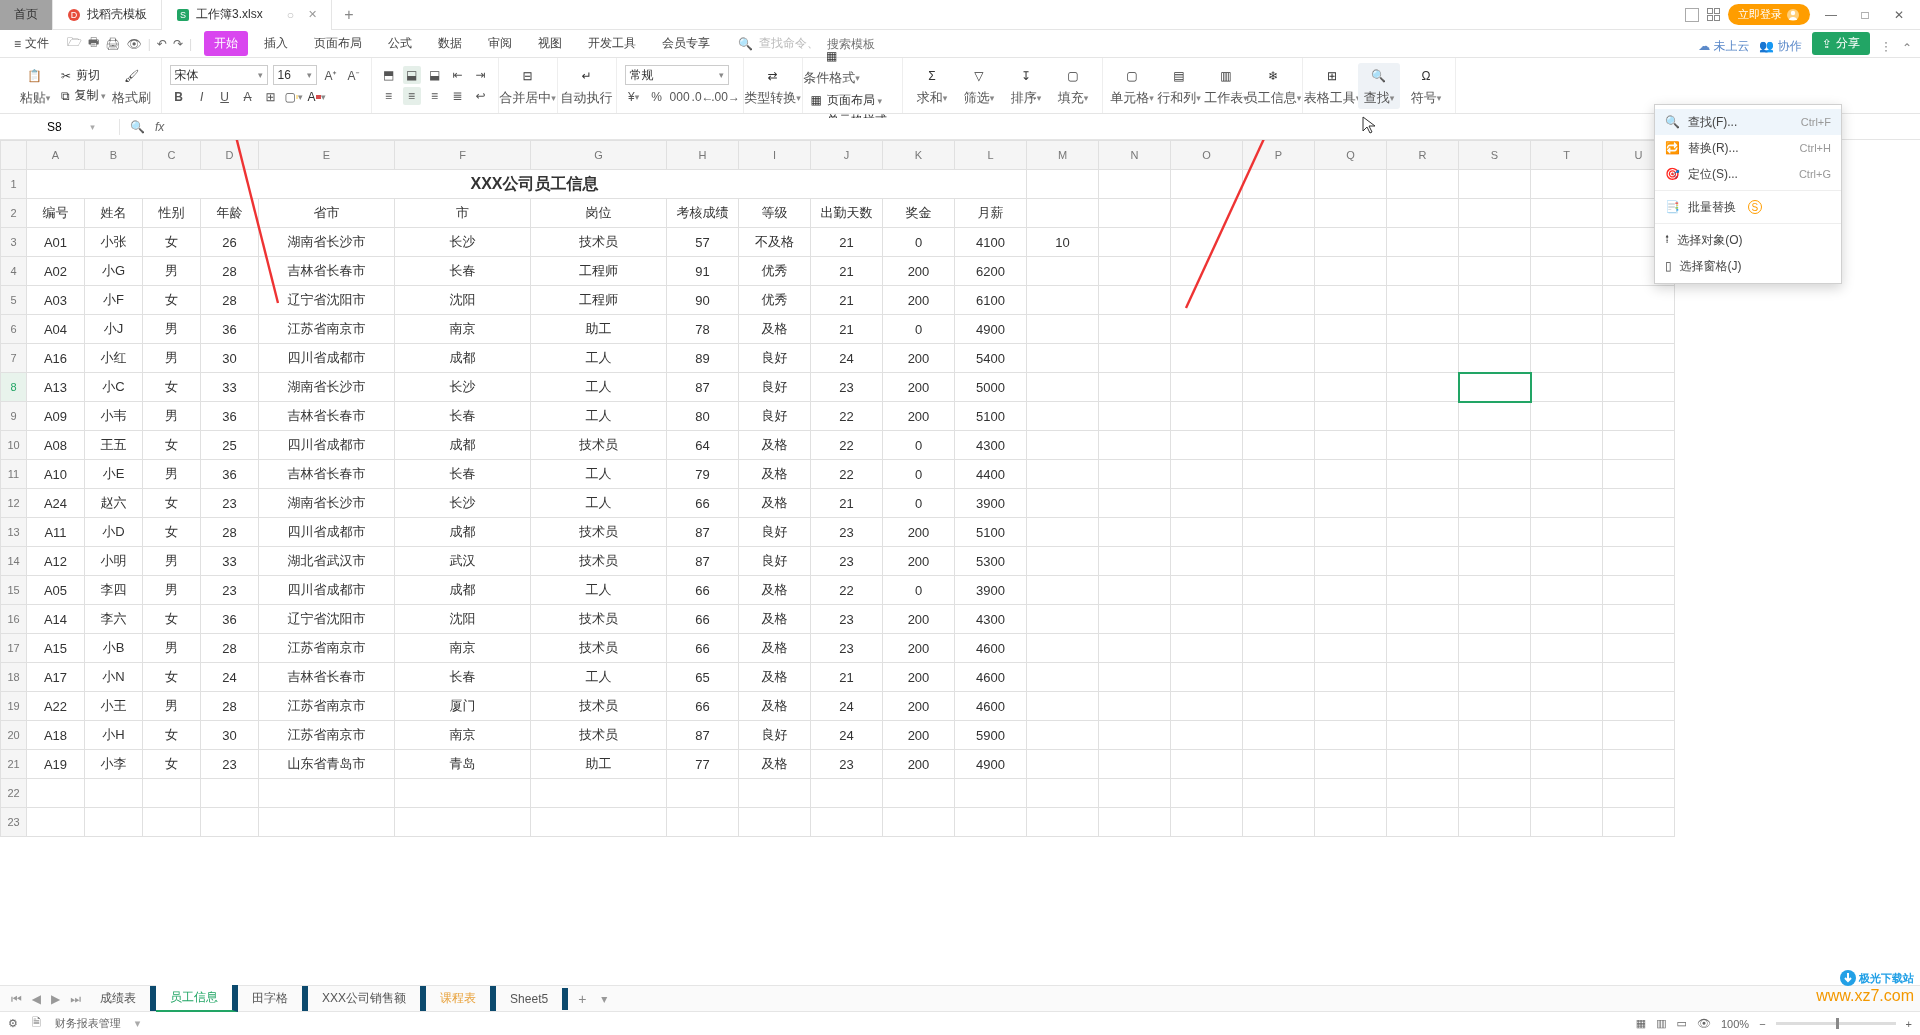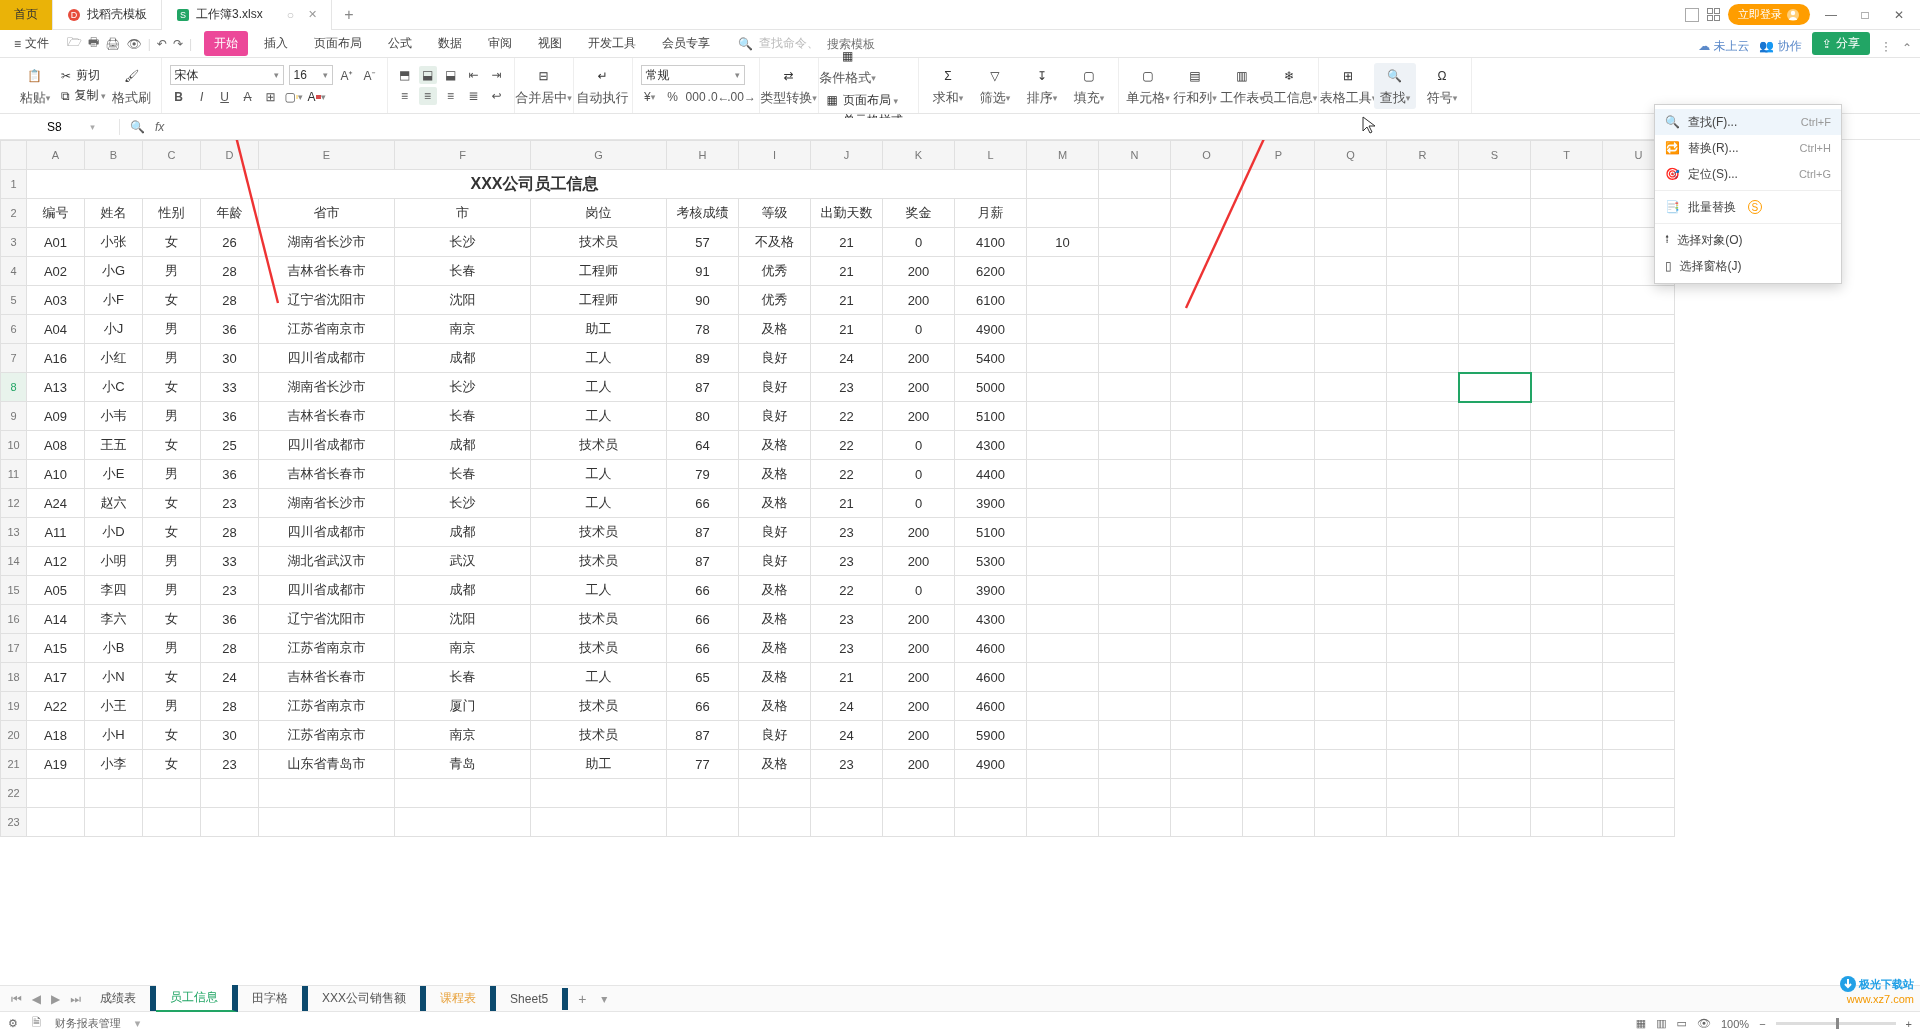--- a/index.html
+++ b/index.html
@@ -8,38 +8,38 @@
     font-family: "Microsoft YaHei", "PingFang SC", sans-serif;
     font-size: 12px;
     color: #333;
     background: #fff;
     overflow: hidden;
     user-select: none;
   }
   
   .titlebar { display:flex; align-items:center; height:30px; background:#fff; border-bottom:1px solid #e5e5e5; }
   .tab { display:flex; align-items:center; height:30px; padding:0 14px; border-right:1px solid #e5e5e5; gap:6px; }
-  .tab.home { background:#eab308; }
+  .tab.home { background:#a3a3a3; }
   .tab.active { background:#fff; position:relative; }
   .tab.active::after{ content:""; position:absolute; left:0; right:0; bottom:-1px; height:2px; background:#fff; }
   .tab .icon { width:14px; height:14px; }
   .tab .close { margin-left:8px; color:#999; font-size:11px; }
   .plus { padding:0 12px; font-size:16px; color:#888; }
   .tright { margin-left:auto; display:flex; align-items:center; gap:8px; padding-right:8px;}
   .login-pill { background:#ff9d00; color:#fff; border-radius:14px; padding:3px 10px 3px 10px; display:flex; align-items:center; gap:4px; font-size:11px;}
   .win-btn { width:26px; text-align:center; color:#666; font-size:12px;}
   .sq { width:14px;height:14px;border:1px solid #888;}
   .grid4 { display:grid; grid-template-columns:6px 6px; grid-template-rows:6px 6px; gap:1px;}
   .grid4 div{ border:1px solid #888;}
   
   .menubar { display:flex; align-items:center; height:28px; border-bottom:1px solid #e5e5e5; padding:0 8px; gap:6px;}
   .file-btn { display:flex; align-items:center; gap:4px; padding:2px 6px; color:#444;}
   .quick { display:flex; align-items:center; gap:6px; color:#666; padding:0 6px;}
   .menuitem { padding:4px 10px; color:#444;}
-  .menuitem.active { background:#ec4899; color:#fff; border-radius:3px; position:relative;}
+  .menuitem.active { background:#d946ef; color:#fff; border-radius:3px; position:relative;}
   .mright { margin-left:auto; display:flex; align-items:flex-end; gap:10px;}
   .search-wrap { display:flex; align-items:center; gap:6px; color:#999;}
   .search-inp { border:none; outline:none; width:140px; font-size:12px; color:#999;}
   .share-btn { background:#22a565; color:#fff; padding:3px 10px; border-radius:3px; display:flex; align-items:center; gap:4px;}
   .link-txt { color:#5b89c9; }
   
   .ribbon { display:flex; align-items:stretch; height:56px; border-bottom:1px solid #e5e5e5; padding:0 6px; gap:0; white-space:nowrap;}
   .rgroup { display:flex; flex-direction:column; justify-content:center; gap:3px; padding:2px 8px; border-right:1px solid #eee;}
   .rrow { display:flex; align-items:center; gap:5px;}
   .bigbtn { display:flex; flex-direction:column; align-items:center; justify-content:center; width:42px; gap:2px; padding:2px 4px;}
@@ -87,21 +87,21 @@
   .dropdown .ditem.highlight{ background:#eef5fb;}
   .dropdown .short{ margin-left:auto; color:#999; font-size:11px;}
   .dropdown hr{ border:none; border-top:1px solid #eee; margin:3px 0;}
   .badge-s{ display:inline-flex; width:14px; height:14px; border:1px solid #ff9d00; color:#ff9d00; border-radius:50%; align-items:center; justify-content:center; font-size:10px; margin-left:4px;}
   
   .arrow{ position:absolute; pointer-events:none; z-index:40;}
   .arrow svg{ overflow:visible;}
   
   .wm{ position:absolute; right:6px; bottom:30px; text-align:right; font-size:11px; z-index:60;}
   .wm .t1{ color:#22a0e6; font-weight:bold; display:flex; align-items:center; gap:2px; justify-content:flex-end;}
-  .wm .t2{ color:#f39800; font-size:11px;}
+  .wm .t2{ color:#f39800; font-size:16px;}
   
   .cursor-img{ position:absolute; z-index:55; }
 </style>
 </head>
 <body>
 
 <div class="titlebar">
   <div class="tab home">
       <span>首页</span>
     </div>
@@ -197,21 +197,21 @@
           </div>
       </div>
       <div class="bigbtn">
           <div class="ic">🖌</div>
           <div class="lbl">格式刷</div>
         </div>
     </div>
   </div>
   <div class="rgroup">
     <div class="rrow">
-      <div class="combo" style="width:114px">
+      <div class="combo" style="width:98px">
           <span>宋体</span>
           <span class="car">▾</span>
         </div>
       <div class="combo" style="width:44px">
           <span>16</span>
           <span class="car">▾</span>
         </div>
       <span class="fmtbtn">A⁺</span>
       <span class="fmtbtn">A⁻</span>
     </div>

